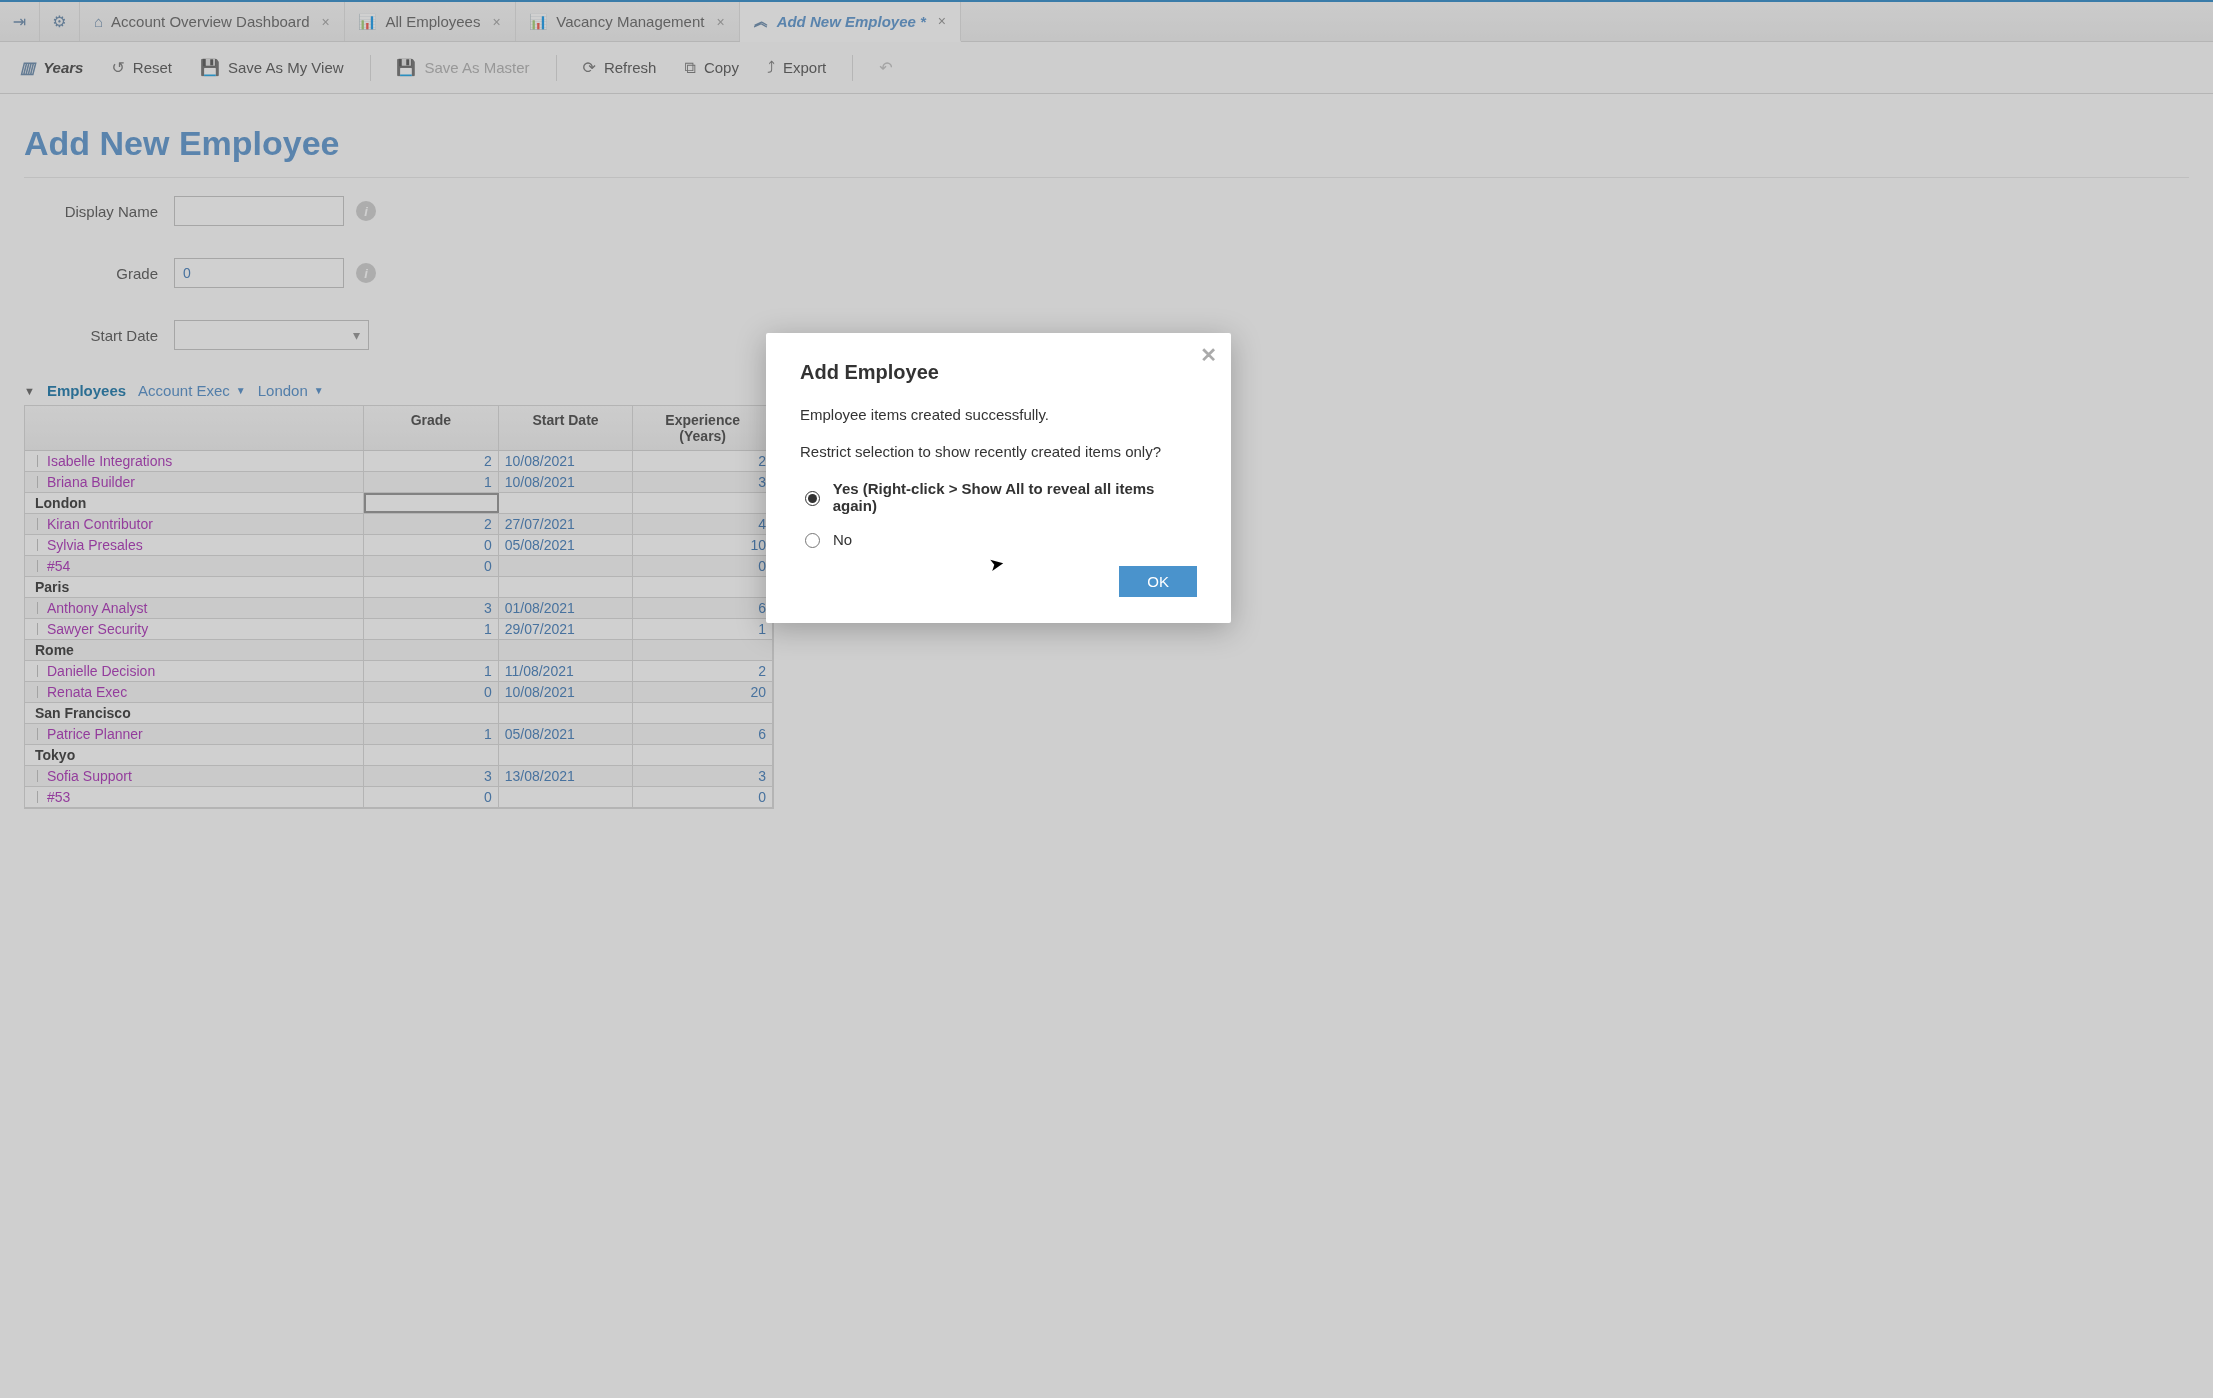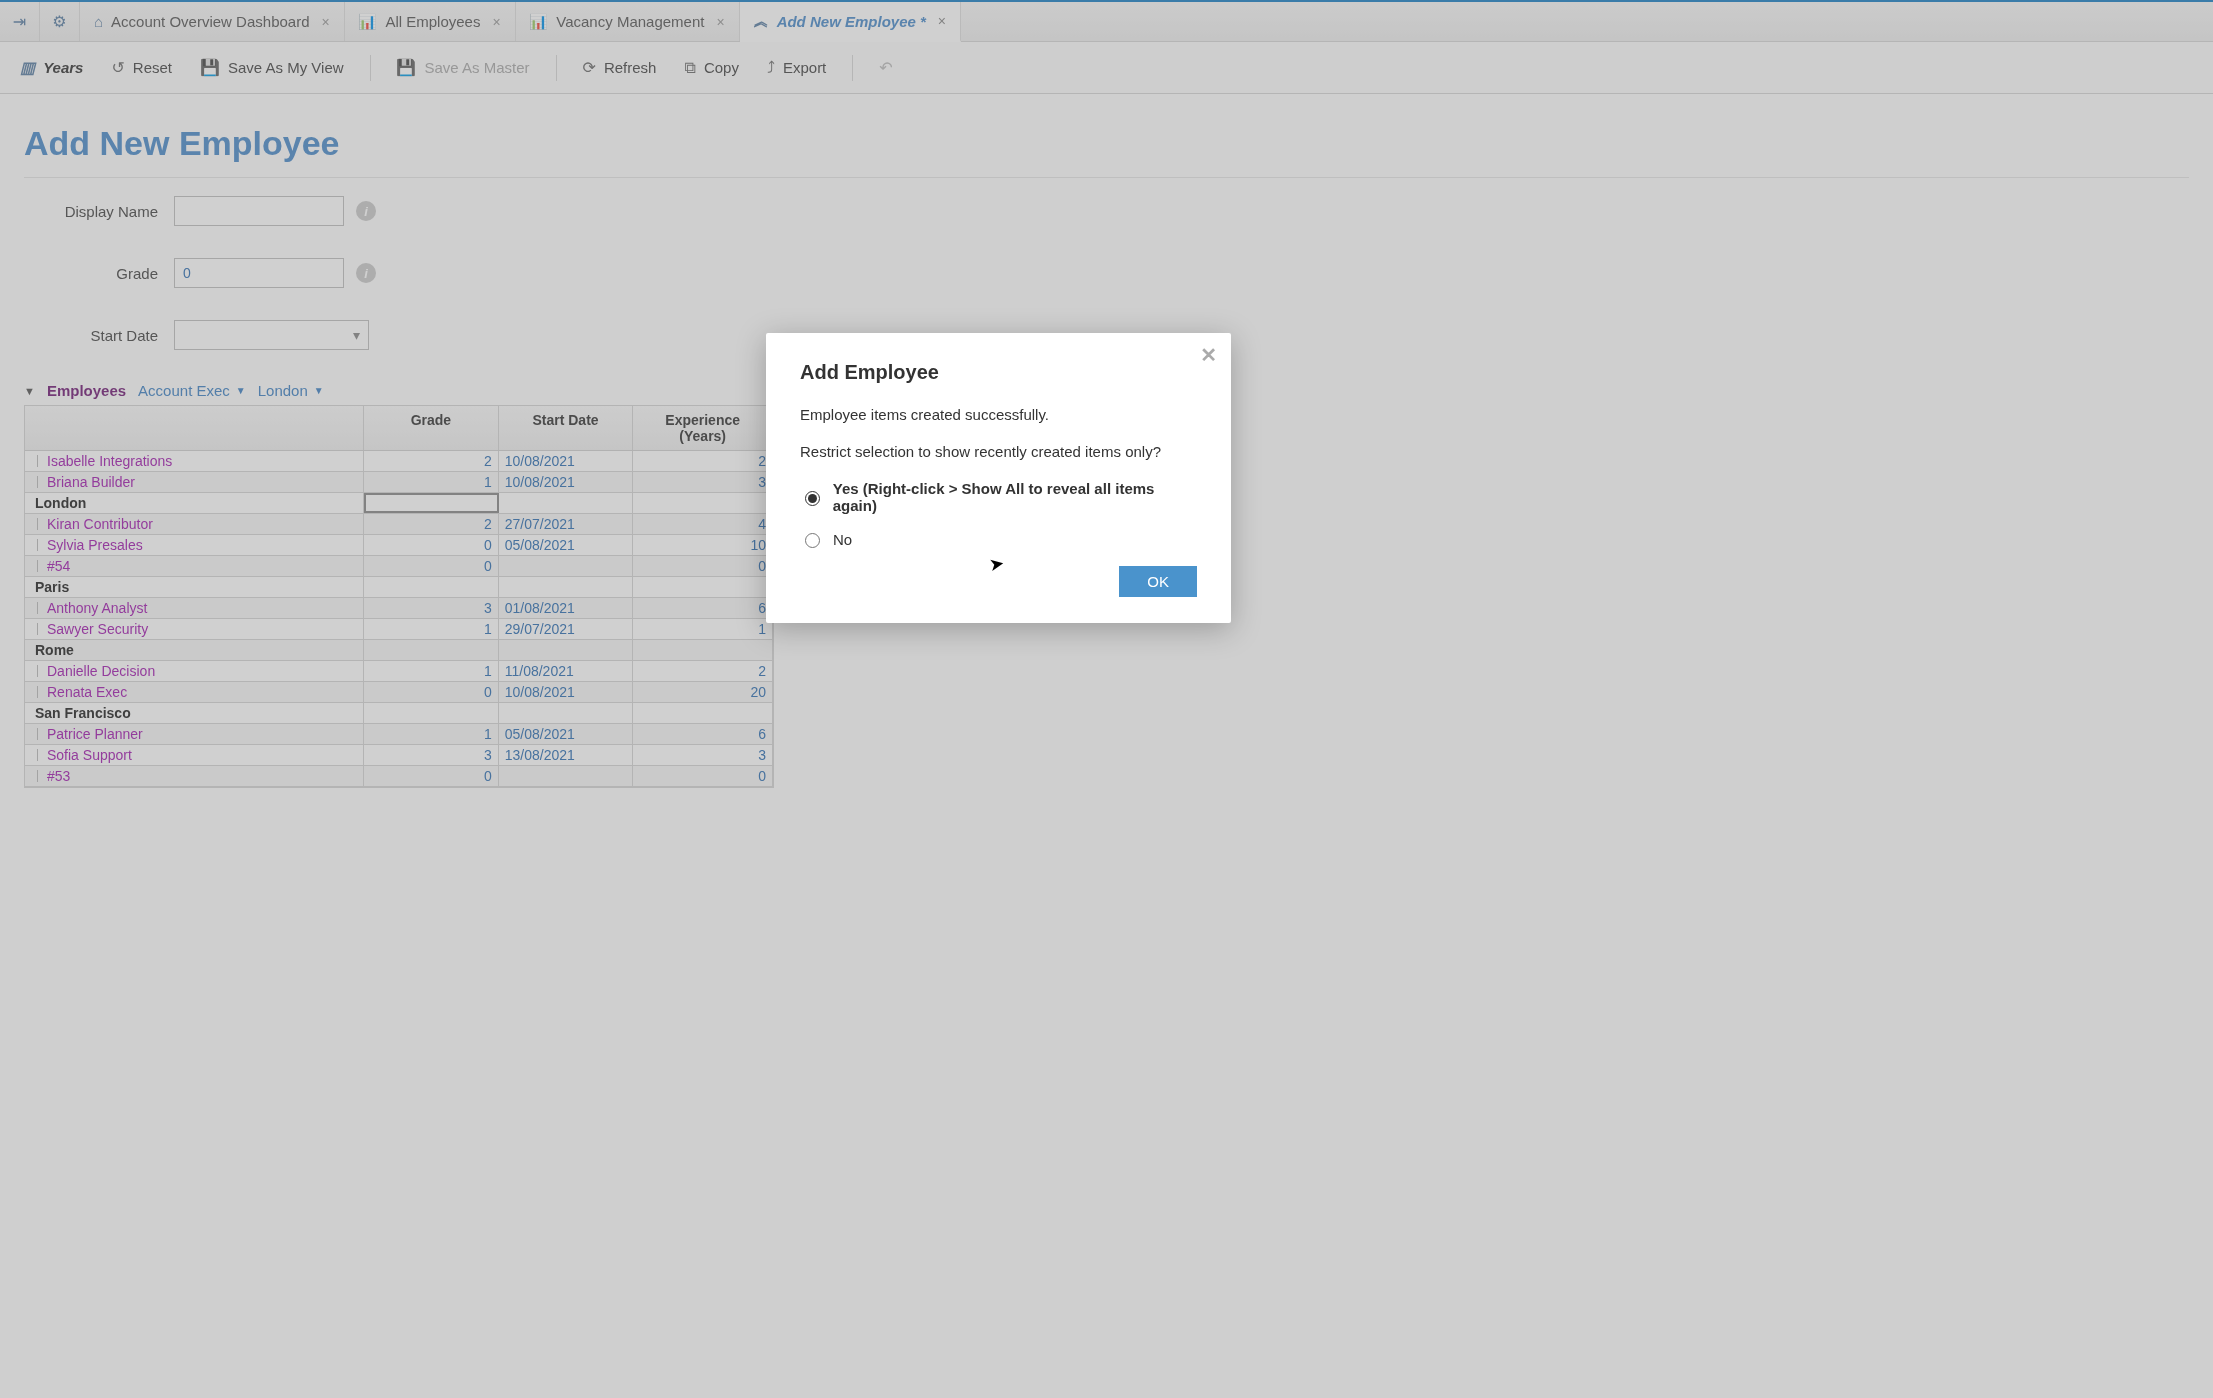--- a/index.html
+++ b/index.html
@@ -144,21 +144,21 @@
     display: flex;
     align-items: center;
     gap: 12px;
     margin: 30px 0 6px 0;
     font-size: 15px;
   }
   .section-head .caret {
     color: #555; font-size: 11px;
   }
   .section-head .title {
-    color: #701a75; font-weight: bold;
+    color: #0369a1; font-weight: bold;
   }
   .section-head .filter {
     color: #3f82c4;
     display: inline-flex;
     align-items: center;
     gap: 6px;
   }
   .section-head .filter .dd {
     font-size: 10px; color: #3f82c4;
   }
@@ -478,20 +478,26 @@
             <div class="col-grade"></div>
             <div class="col-date"></div>
             <div class="col-exp"></div>
           </div>
           <div class="grid-row">
             <div class="col-name">Patrice Planner</div>
             <div class="col-grade">1</div>
             <div class="col-date">05/08/2021</div>
             <div class="col-exp">6</div>
           </div>
+          <div class="grid-row group">
+            <div class="col-name">Tokyo</div>
+            <div class="col-grade"></div>
+            <div class="col-date"></div>
+            <div class="col-exp"></div>
+          </div>
           <div class="grid-row">
             <div class="col-name">Sofia Support</div>
             <div class="col-grade">3</div>
             <div class="col-date">13/08/2021</div>
             <div class="col-exp">3</div>
           </div>
           <div class="grid-row">
             <div class="col-name">#53</div>
             <div class="col-grade">0</div>
             <div class="col-date"></div>

